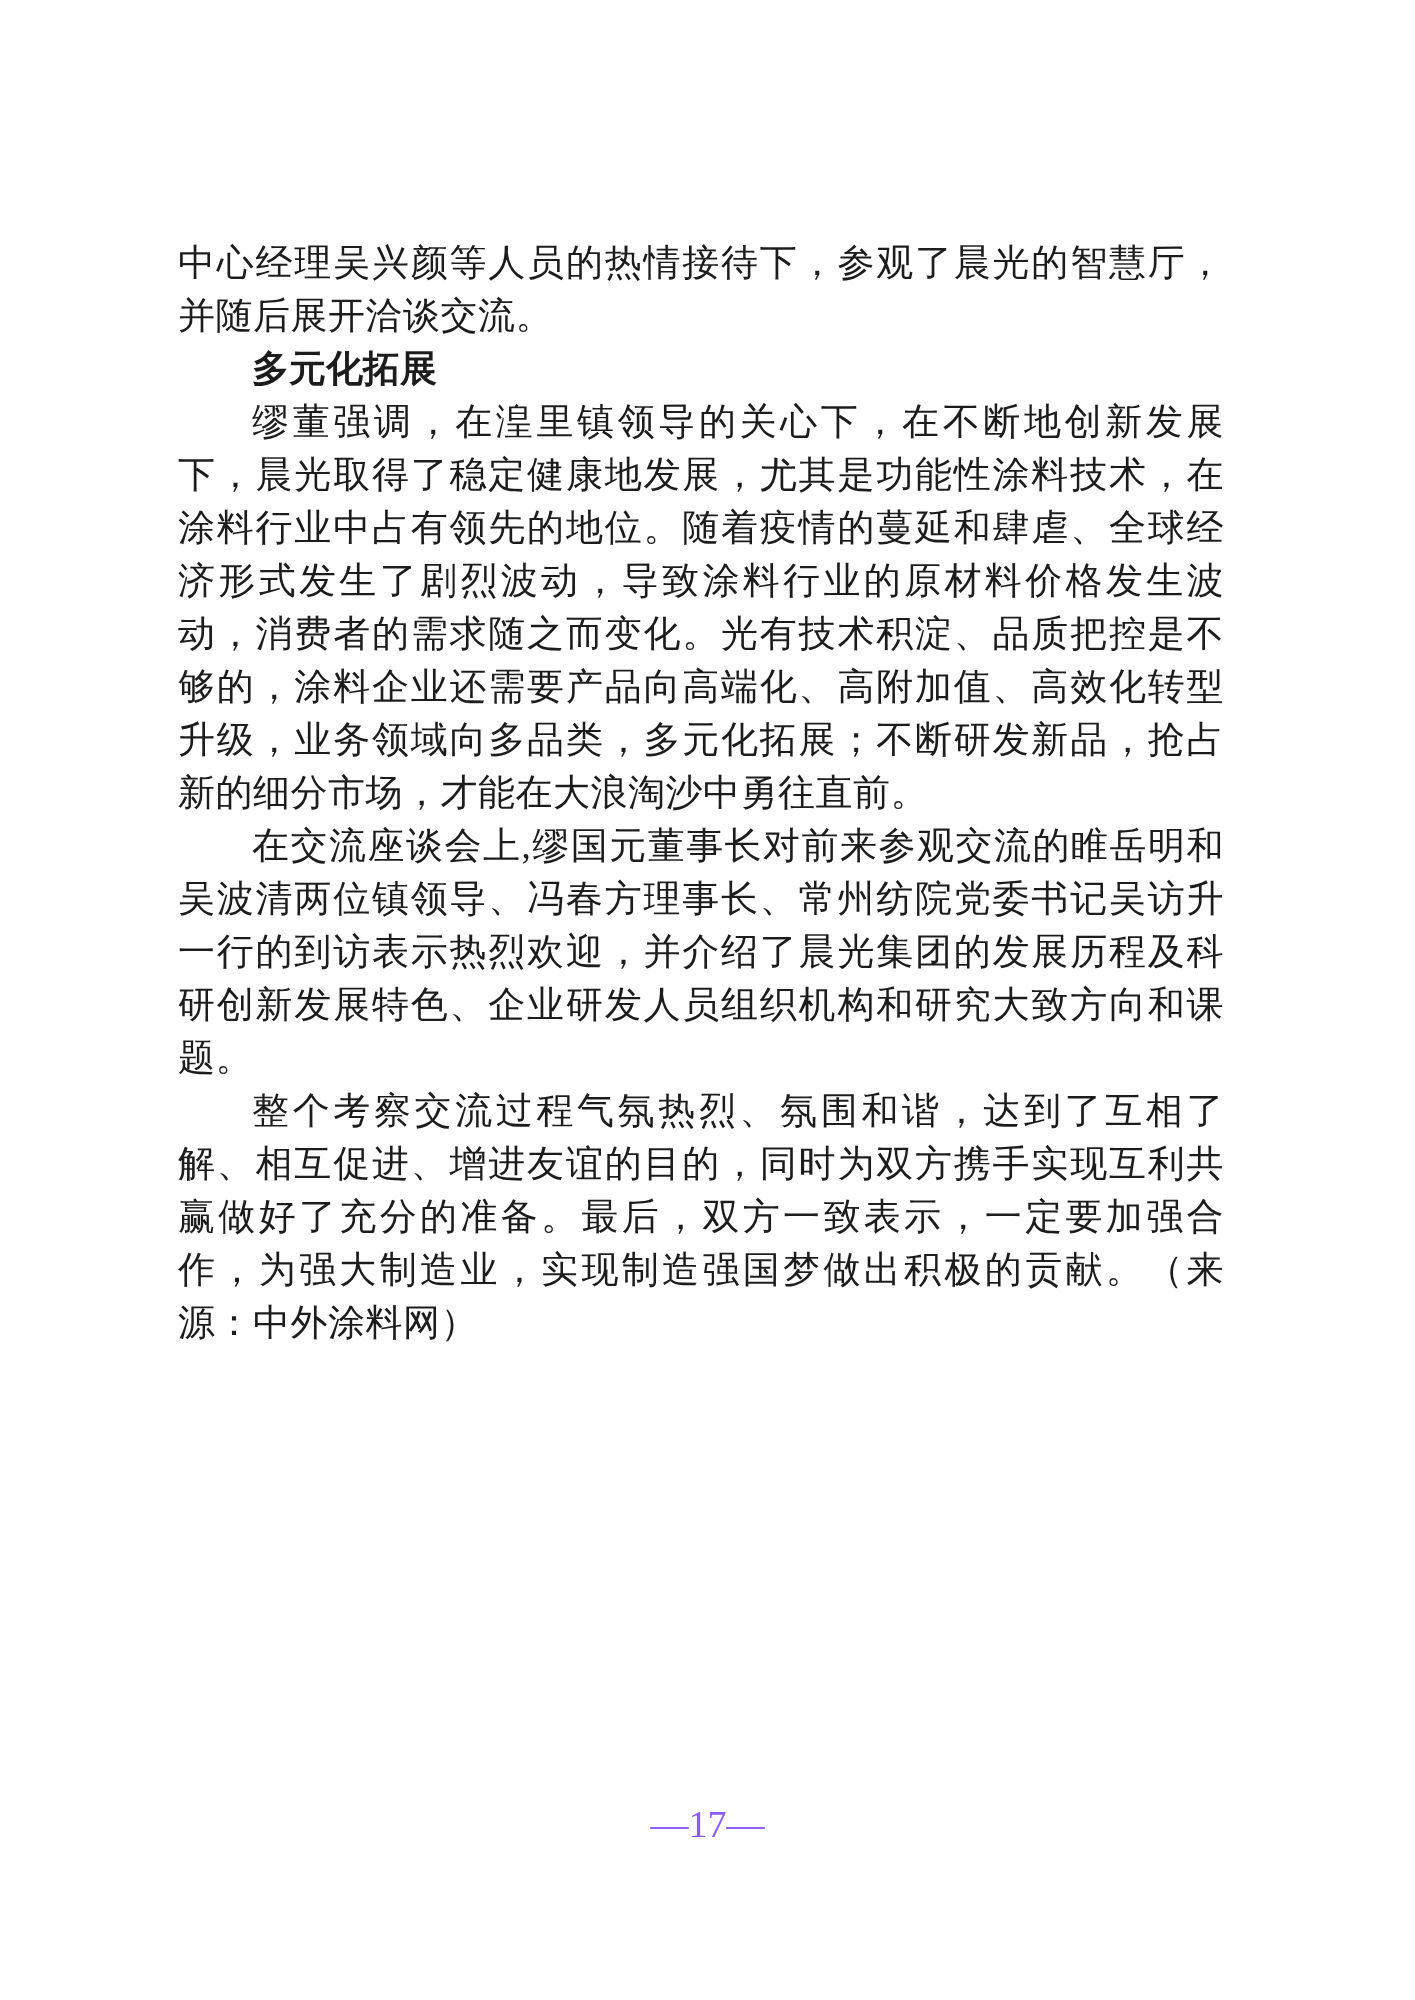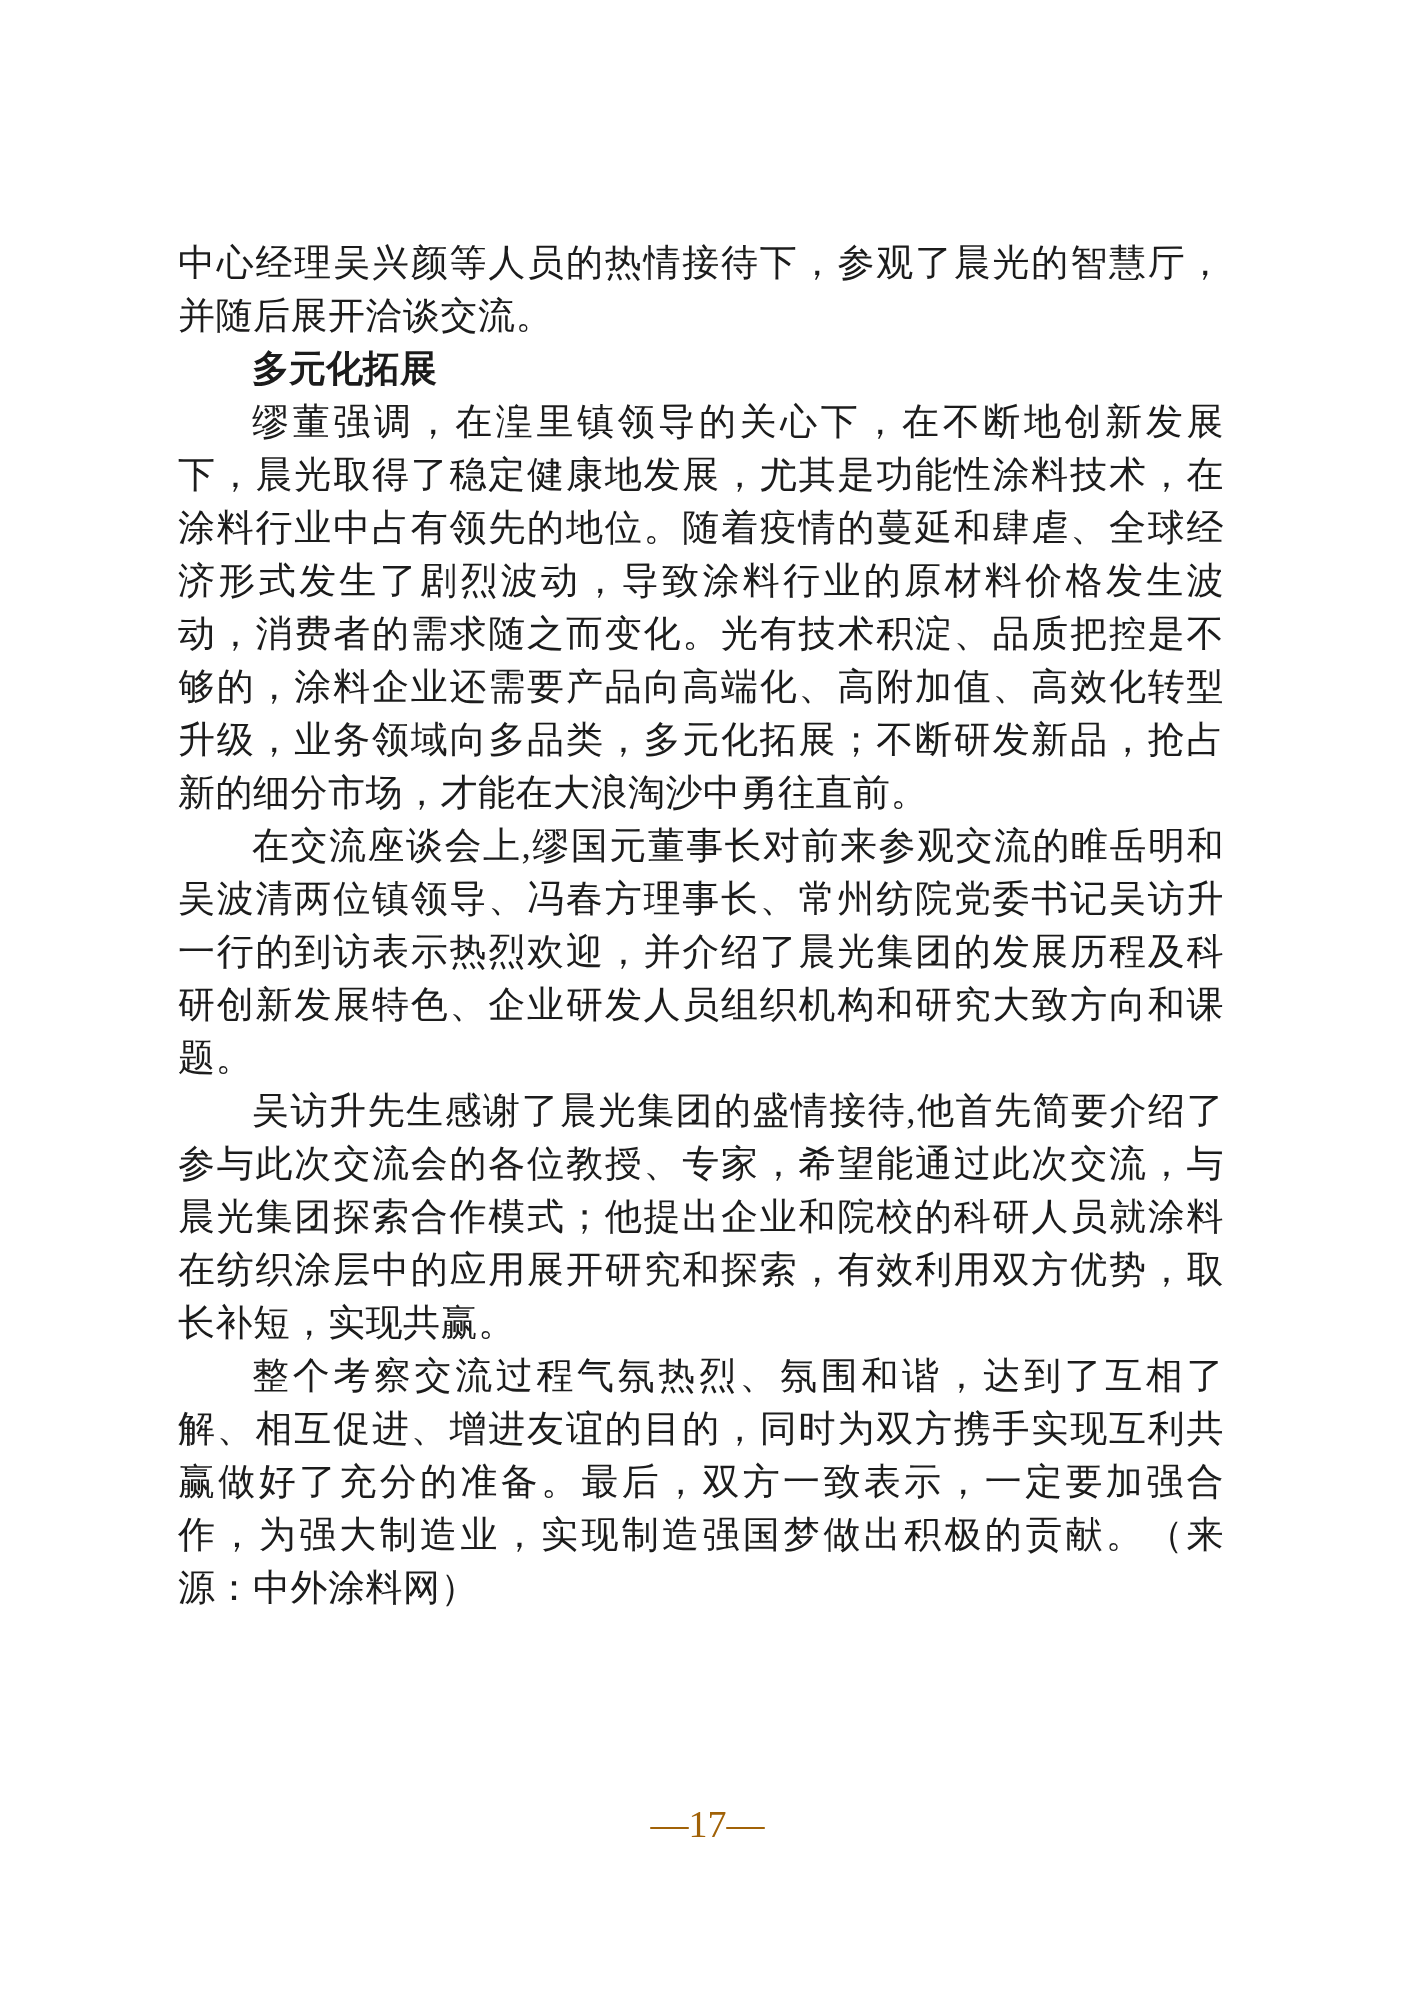--- a/index.html
+++ b/index.html
@@ -53,29 +53,28 @@
     letter-spacing: 1px;
   }
   .page-number {
     position: absolute;
     top: 1802px;
     left: 0;
     width: 100%;
     text-align: center;
     font-size: 38px;
     line-height: 44px;
-    color: #a16207;
+    color: #8b5cf6;
   }
 </style>
 </head>
 <body>
 
 <div class="page">
   <div class="content">
     <p class="body-par cont">中心经理吴兴颜等人员的热情接待下，参观了晨光的智慧厅，并随后展开洽谈交流。</p>
     <h3 class="subhead">多元化拓展</h3>
     <p class="body-par">缪董强调，在湟里镇领导的关心下，在不断地创新发展下，晨光取得了稳定健康地发展，尤其是功能性涂料技术，在涂料行业中占有领先的地位。随着疫情的蔓延和肆虐、全球经济形式发生了剧烈波动，导致涂料行业的原材料价格发生波动，消费者的需求随之而变化。光有技术积淀、品质把控是不够的，涂料企业还需要产品向高端化、高附加值、高效化转型升级，业务领域向多品类，多元化拓展；不断研发新品，抢占新的细分市场，才能在大浪淘沙中勇往直前。</p>
     <p class="body-par">在交流座谈会上,缪国元董事长对前来参观交流的睢岳明和吴波清两位镇领导、冯春方理事长、常州纺院党委书记吴访升一行的到访表示热烈欢迎，并介绍了晨光集团的发展历程及科研创新发展特色、企业研发人员组织机构和研究大致方向和课题。</p>
-    <p class="body-par">吴访升先生感谢了晨光集团的盛情接待,他首先简要介绍了参与此次交流会的各位教授、专家，希望能通过此次交流，与晨光集团探索合作模式；他提出企业和院校的科研人员就涂料在纺织涂层中的应用展开研究和探索，有效利用双方优势，取长补短，实现共赢。</p>
     <p class="body-par">整个考察交流过程气氛热烈、氛围和谐，达到了互相了解、相互促进、增进友谊的目的，同时为双方携手实现互利共赢做好了充分的准备。最后，双方一致表示，一定要加强合作，为强大制造业，实现制造强国梦做出积极的贡献。（来源：中外涂料网）</p>
   </div>
   <div class="page-number">—17—</div>
 </div>
 
 </body></html>

